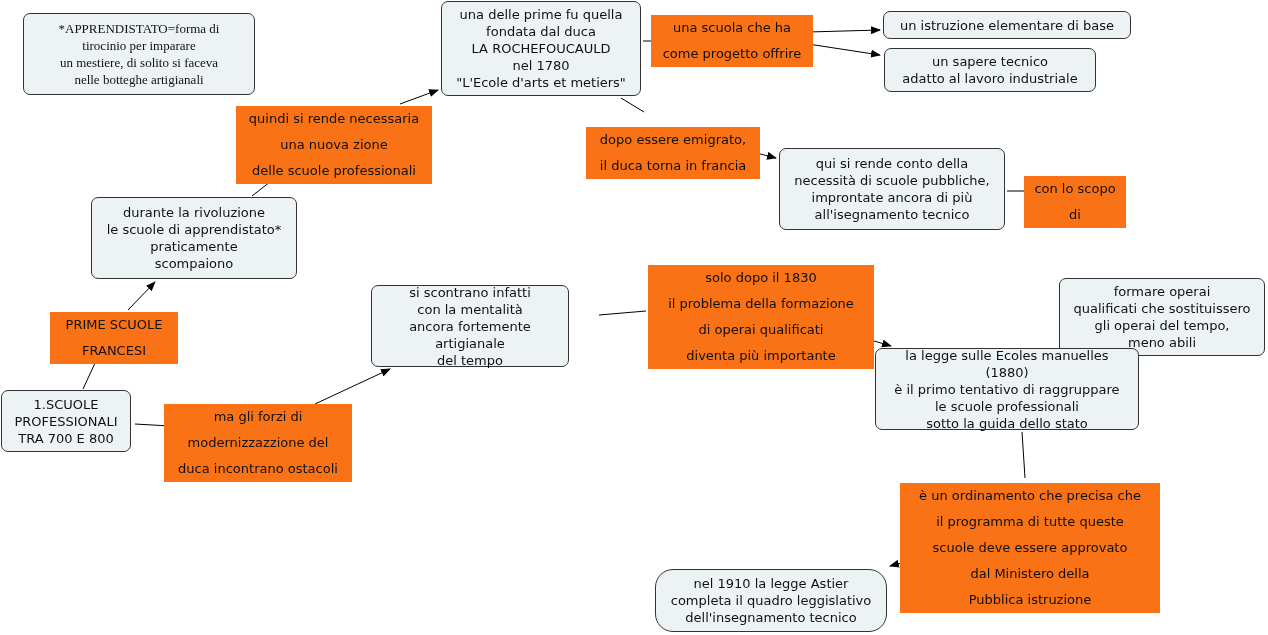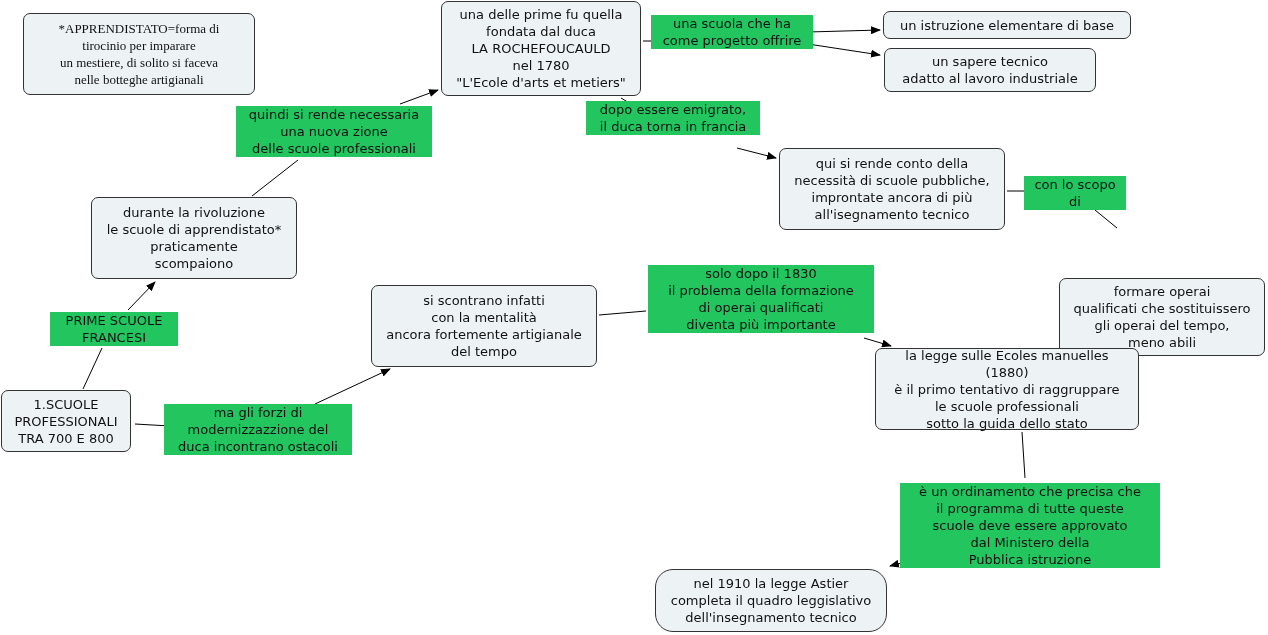--- a/index.html
+++ b/index.html
@@ -3,22 +3,22 @@
 <meta charset="utf-8">
 <style>
   html, body { margin:0; padding:0; background:#ffffff; }
   body { width:1268px; height:635px; position:relative; overflow:hidden;
          font-family:"DejaVu Sans", sans-serif; font-size:13px; color:#111; }
   #edges { position:absolute; left:0; top:0; width:1268px; height:635px; }
   .node { position:absolute; box-sizing:border-box; background:#edf3f5;
           border:1px solid #333; border-radius:7px; text-align:center;
           line-height:17px; display:flex; align-items:center; justify-content:center;
           white-space:pre-line; padding:2px 6px; }
-  .link { position:absolute; text-align:center; line-height:17px; white-space:pre-line;
-          background:#22c55e; padding:0 2px; }
+  .link { position:absolute; text-align:center; line-height:26px; white-space:pre-line;
+          background:#f97316; padding:0 2px; }
 </style>
 </head>
 <body>
 
 <svg id="edges" xmlns="http://www.w3.org/2000/svg">
   <defs>
     <marker id="arr" markerWidth="10" markerHeight="8" refX="9" refY="4" orient="auto" markerUnits="userSpaceOnUse">
       <path d="M0,0 L10,4 L0,8 z" fill="#000"></path>
     </marker>
   </defs>
@@ -67,21 +67,21 @@
 <div class="node" style="left:779px;top:148px;width:226px;height:82px;">qui si rende conto della
 necessità di scuole pubbliche,
 improntate ancora di più
 all'isegnamento tecnico</div>
 
 <div class="node" style="left:1059px;top:230px;width:206px;height:78px;margin-top:48px;">formare operai
 qualificati che sostituissero
 gli operai del tempo,
 meno abili</div>
 
-<div class="node" style="left:371px;top:285px;width:226px;height:82px;">si scontrano infatti
+<div class="node" style="left:371px;top:285px;width:198px;height:82px;">si scontrano infatti
 con la mentalità
 ancora fortemente artigianale
 del tempo</div>
 
 <div class="node" style="left:1px;top:390px;width:130px;height:62px;">1.SCUOLE
 PROFESSIONALI
 TRA 700 E 800</div>
 
 <div class="node" style="left:875px;top:348px;width:264px;height:82px;">la legge sulle Ecoles manuelles (1880)
 è il primo tentativo di raggruppare
@@ -92,21 +92,21 @@
 completa il quadro leggislativo
 dell'insegnamento tecnico</div>
 
 <div class="link" style="left:236px;top:106px;width:192px;">quindi si rende necessaria
 una nuova zione
 delle scuole professionali</div>
 
 <div class="link" style="left:651px;top:15px;width:158px;">una scuola che ha
 come progetto offrire</div>
 
-<div class="link" style="left:586px;top:101px;width:170px;">dopo essere emigrato,
+<div class="link" style="left:586px;top:127px;width:170px;">dopo essere emigrato,
 il duca torna in francia</div>
 
 <div class="link" style="left:1024px;top:176px;width:98px;">con lo scopo
 di</div>
 
 <div class="link" style="left:50px;top:312px;width:124px;">PRIME SCUOLE
 FRANCESI</div>
 
 <div class="link" style="left:164px;top:404px;width:184px;">ma gli forzi di
 modernizzazzione del

